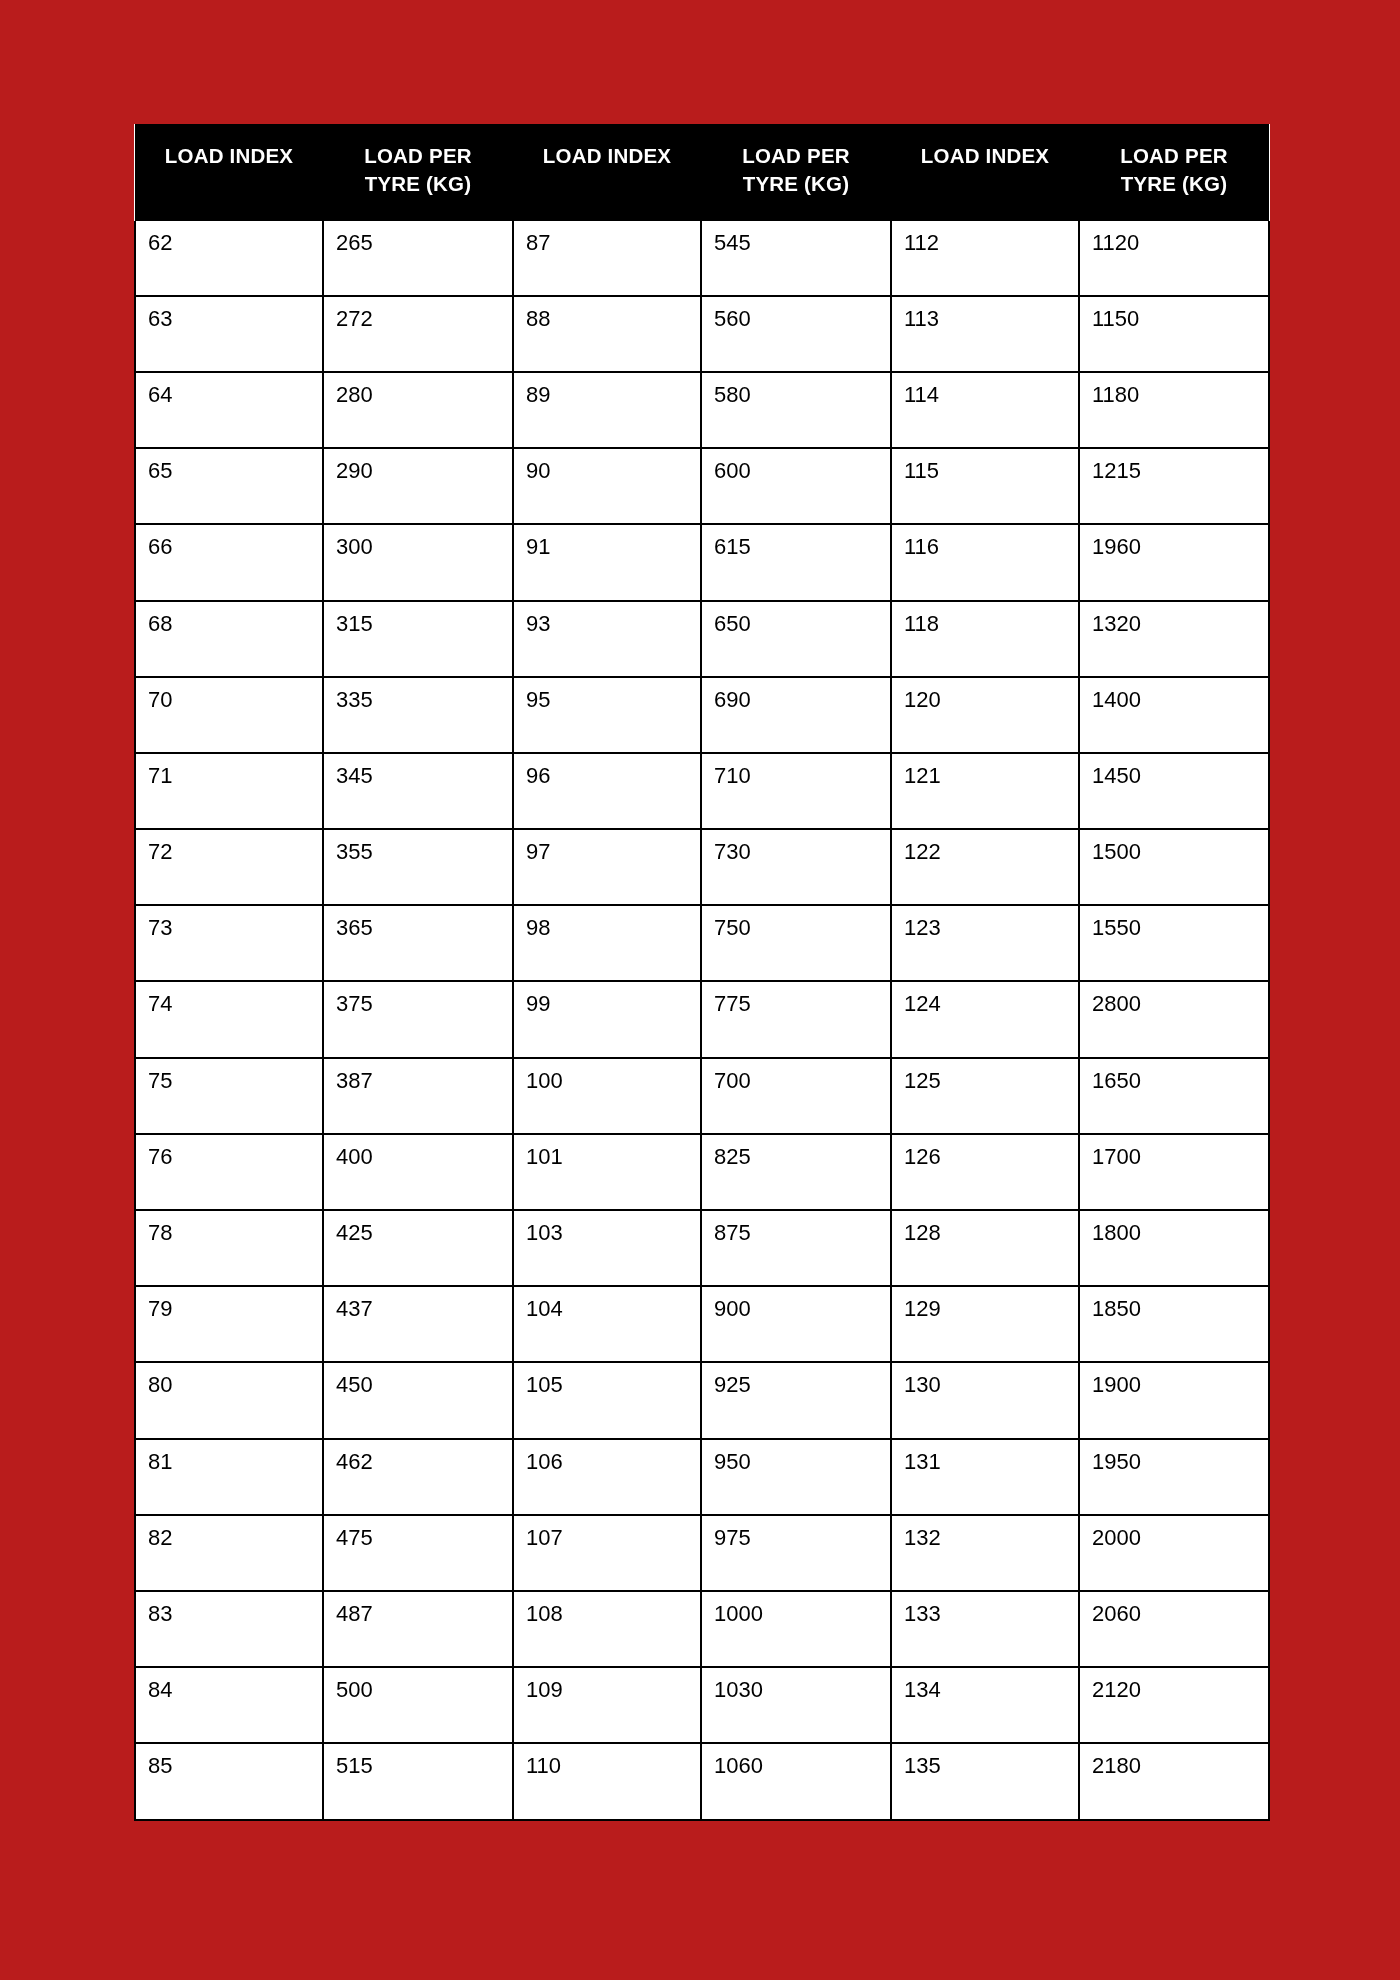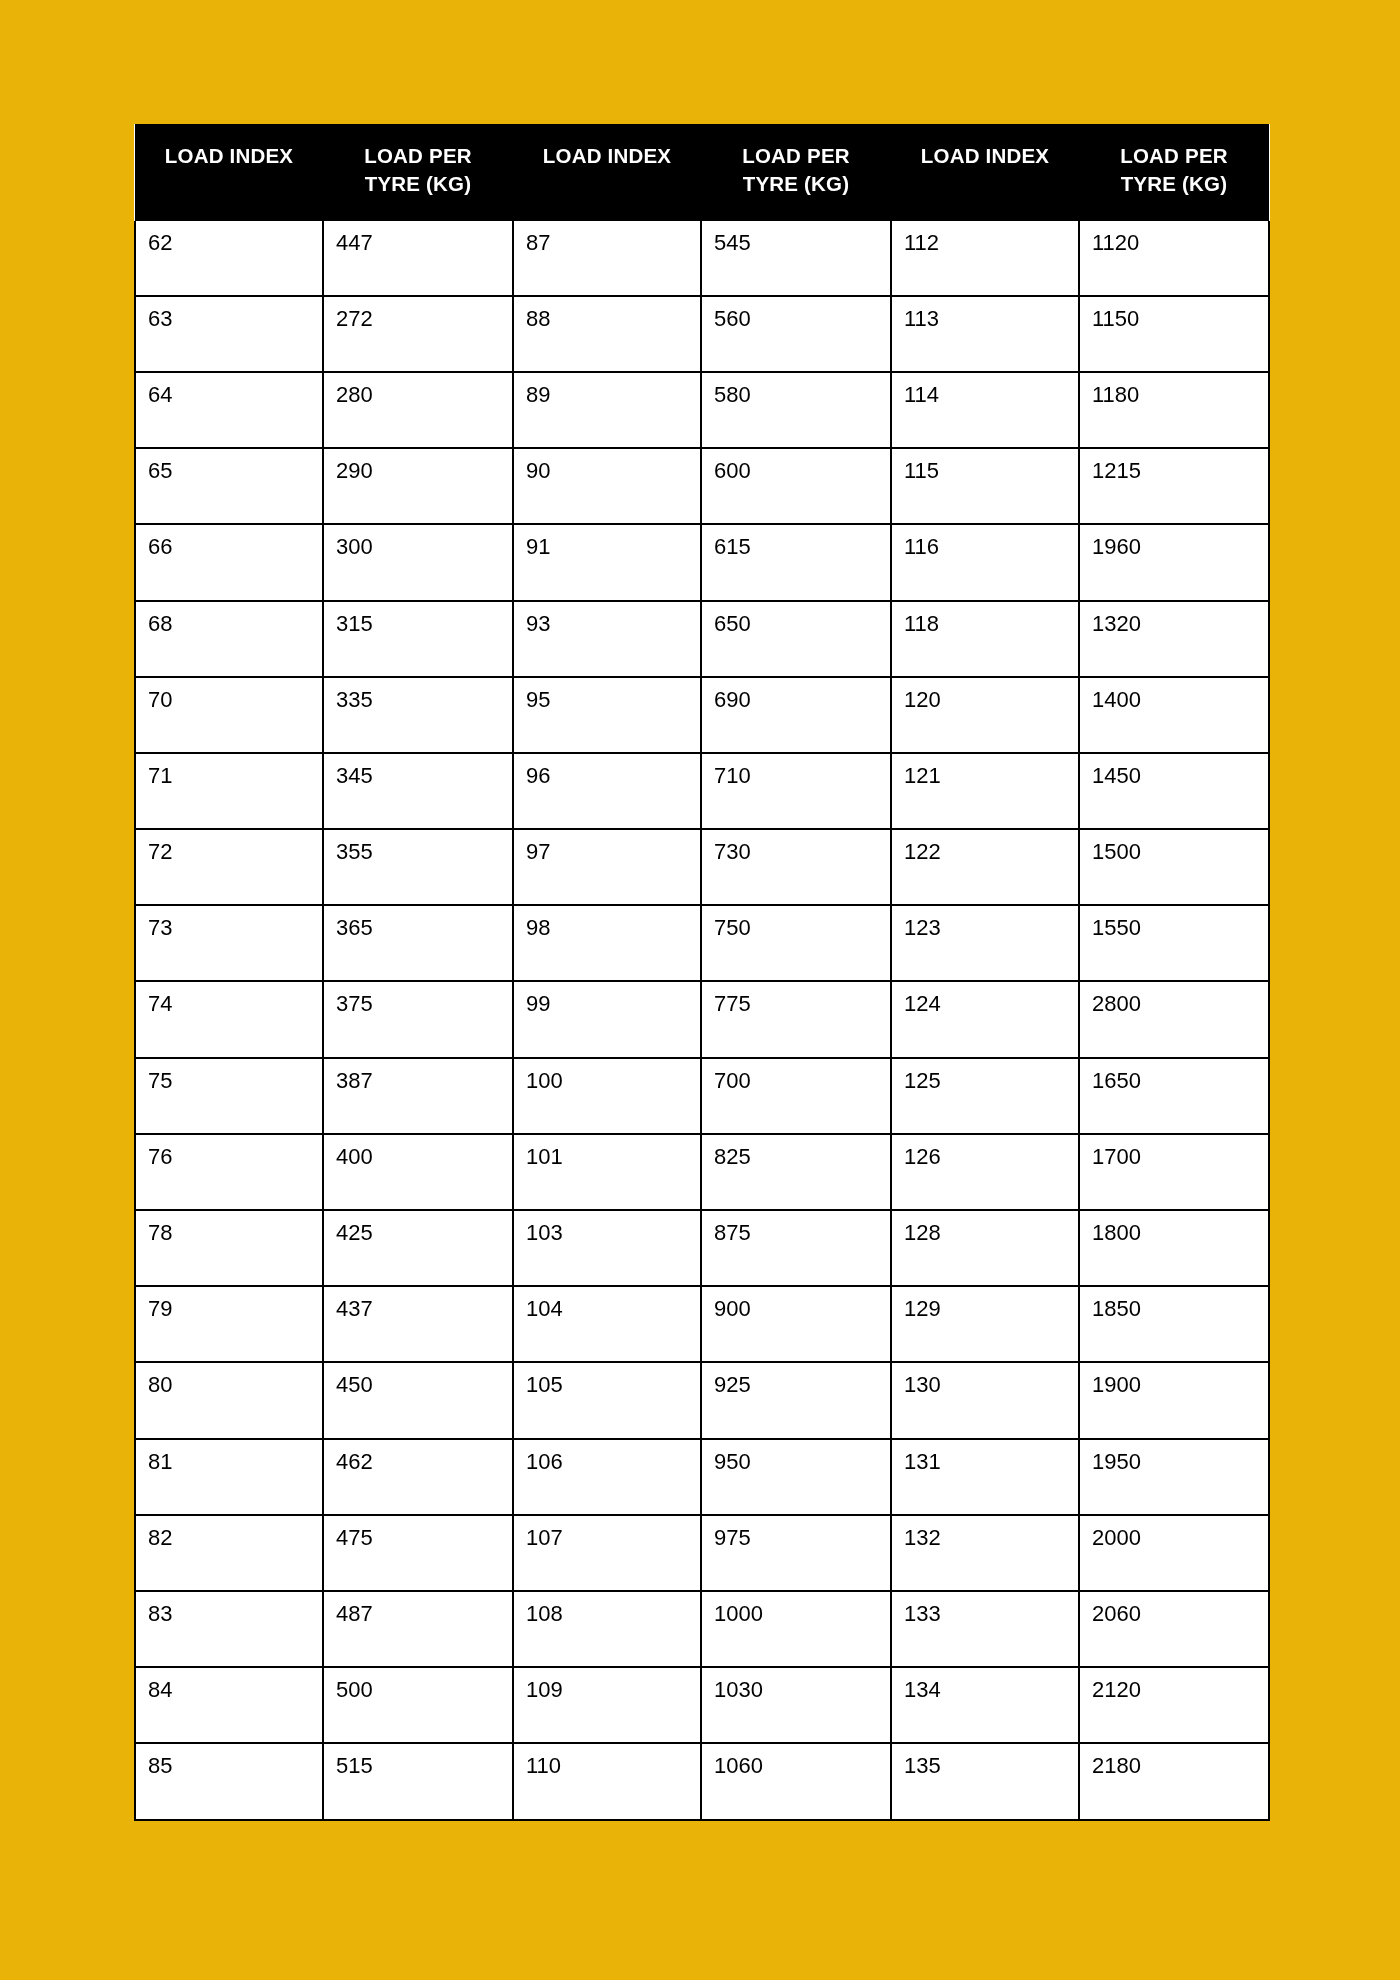--- a/index.html
+++ b/index.html
@@ -10,21 +10,21 @@
   body {
     width: 1400px;
     height: 1980px;
     font-family: "Liberation Sans", sans-serif;
     -webkit-font-smoothing: antialiased;
   }
   .page {
     position: relative;
     width: 1400px;
     height: 1980px;
-    background: #eab308;
+    background: #b91c1c;
     box-sizing: border-box;
     padding-left: 19px;
   }
   .table-wrap {
     position: absolute;
     left: 134px;
     top: 124px;
     width: 1133px;
   }
   table.load-table {
@@ -100,21 +100,21 @@
             </th>
           <th>
               <span class="hdr-line">LOAD PER
 TYRE (KG)</span>
             </th>
         </tr>
       </thead>
       <tbody id="table-body">
           <tr>
             <td>62</td>
-            <td>447</td>
+            <td>265</td>
             <td>87</td>
             <td>545</td>
             <td>112</td>
             <td>1120</td>
           </tr>
           <tr>
             <td>63</td>
             <td>272</td>
             <td>88</td>
             <td>560</td>

